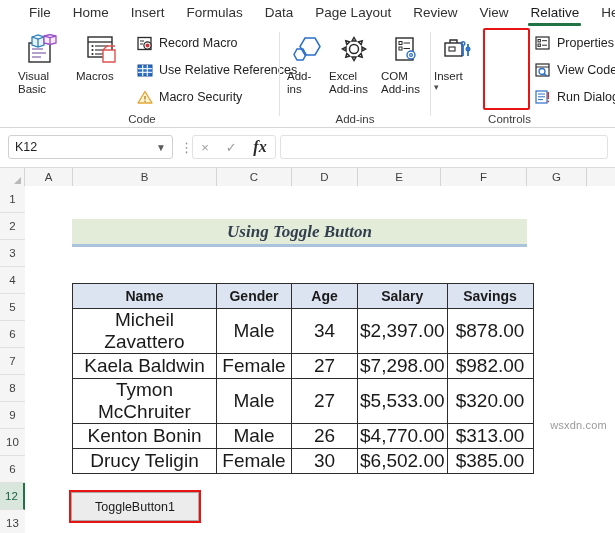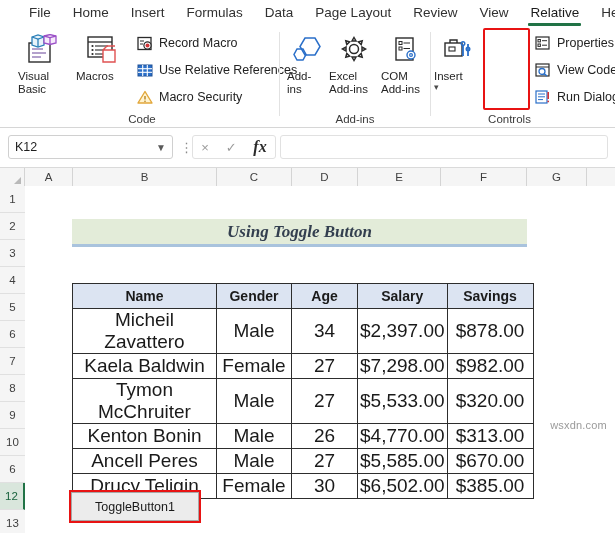--- a/index.html
+++ b/index.html
@@ -439,27 +439,20 @@
             <td>$320.00</td>
           </tr>
           <tr>
             <td>Kenton Bonin</td>
             <td>Male</td>
             <td>26</td>
             <td>$4,770.00</td>
             <td>$313.00</td>
           </tr>
           <tr>
-            <td>Ancell Peres</td>
-            <td>Male</td>
-            <td>27</td>
-            <td>$5,585.00</td>
-            <td>$670.00</td>
-          </tr>
-          <tr>
             <td>Drucy Teligin</td>
             <td>Female</td>
             <td>30</td>
             <td>$6,502.00</td>
             <td>$385.00</td>
           </tr>
         </tbody>
       </table>
 
       <div class="togglebtn" style="left:46px; top:306px; width:128px; height:29px;">

